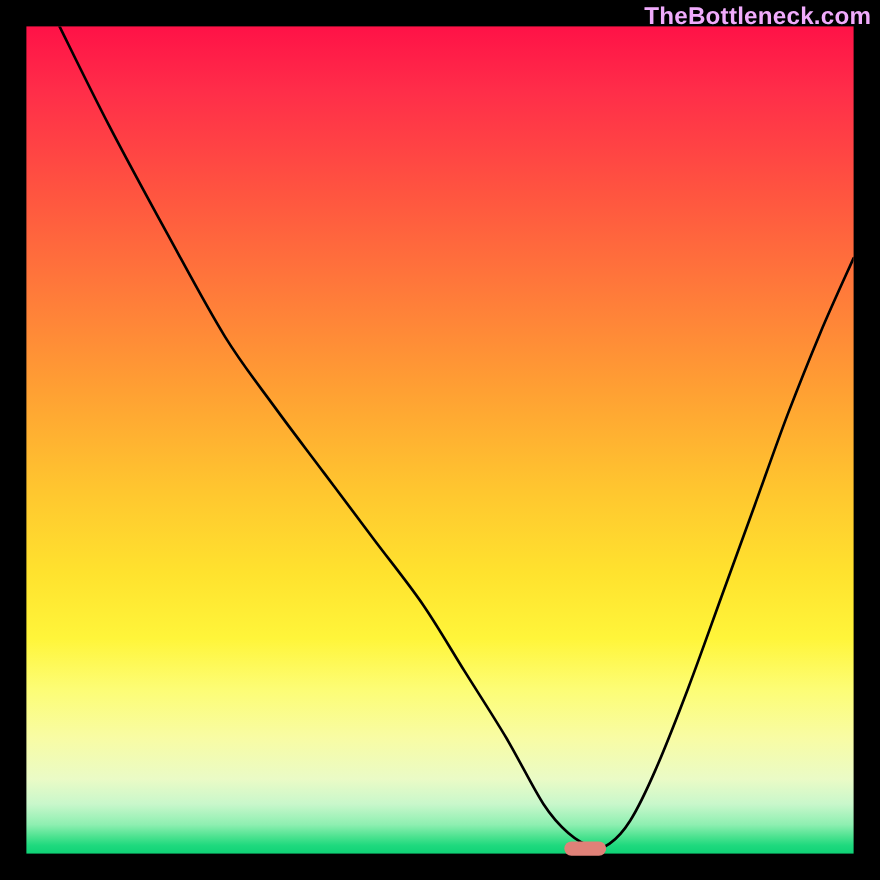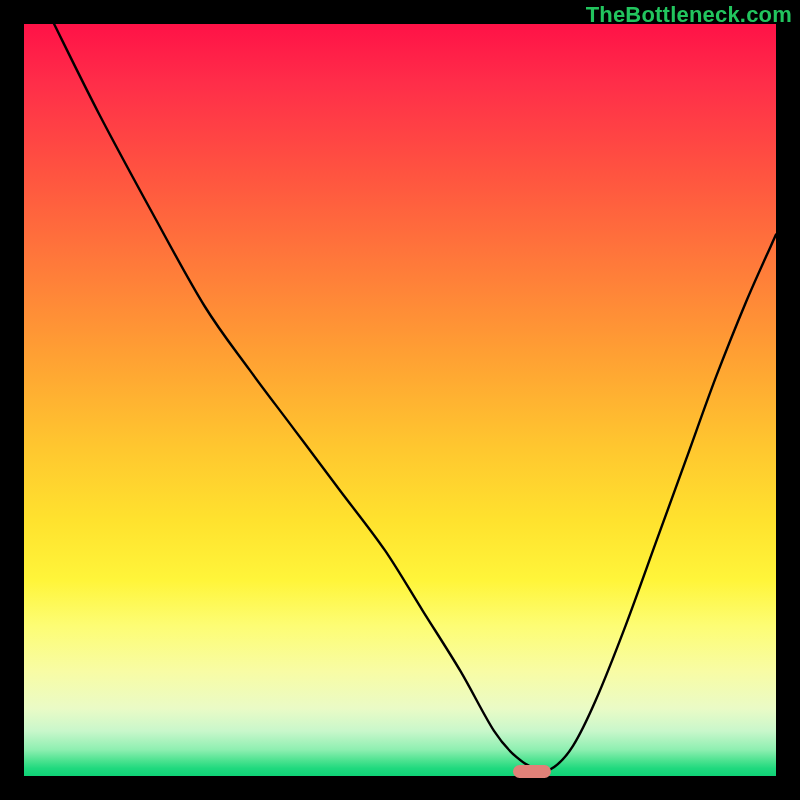--- a/index.html
+++ b/index.html
@@ -14,21 +14,21 @@
   .frame {
     position: relative;
     width: 800px;
     height: 800px;
     background: #000;
   }
   .watermark {
     position: absolute;
     top: 2px;
     right: 8px;
-    color: #22c55e;
+    color: #f0abfc;
     font-size: 22px;
     font-weight: 600;
     letter-spacing: 0.2px;
   }
   .plot-area {
     position: absolute;
     left: 24px;
     top: 24px;
     width: 752px;
     height: 752px;

